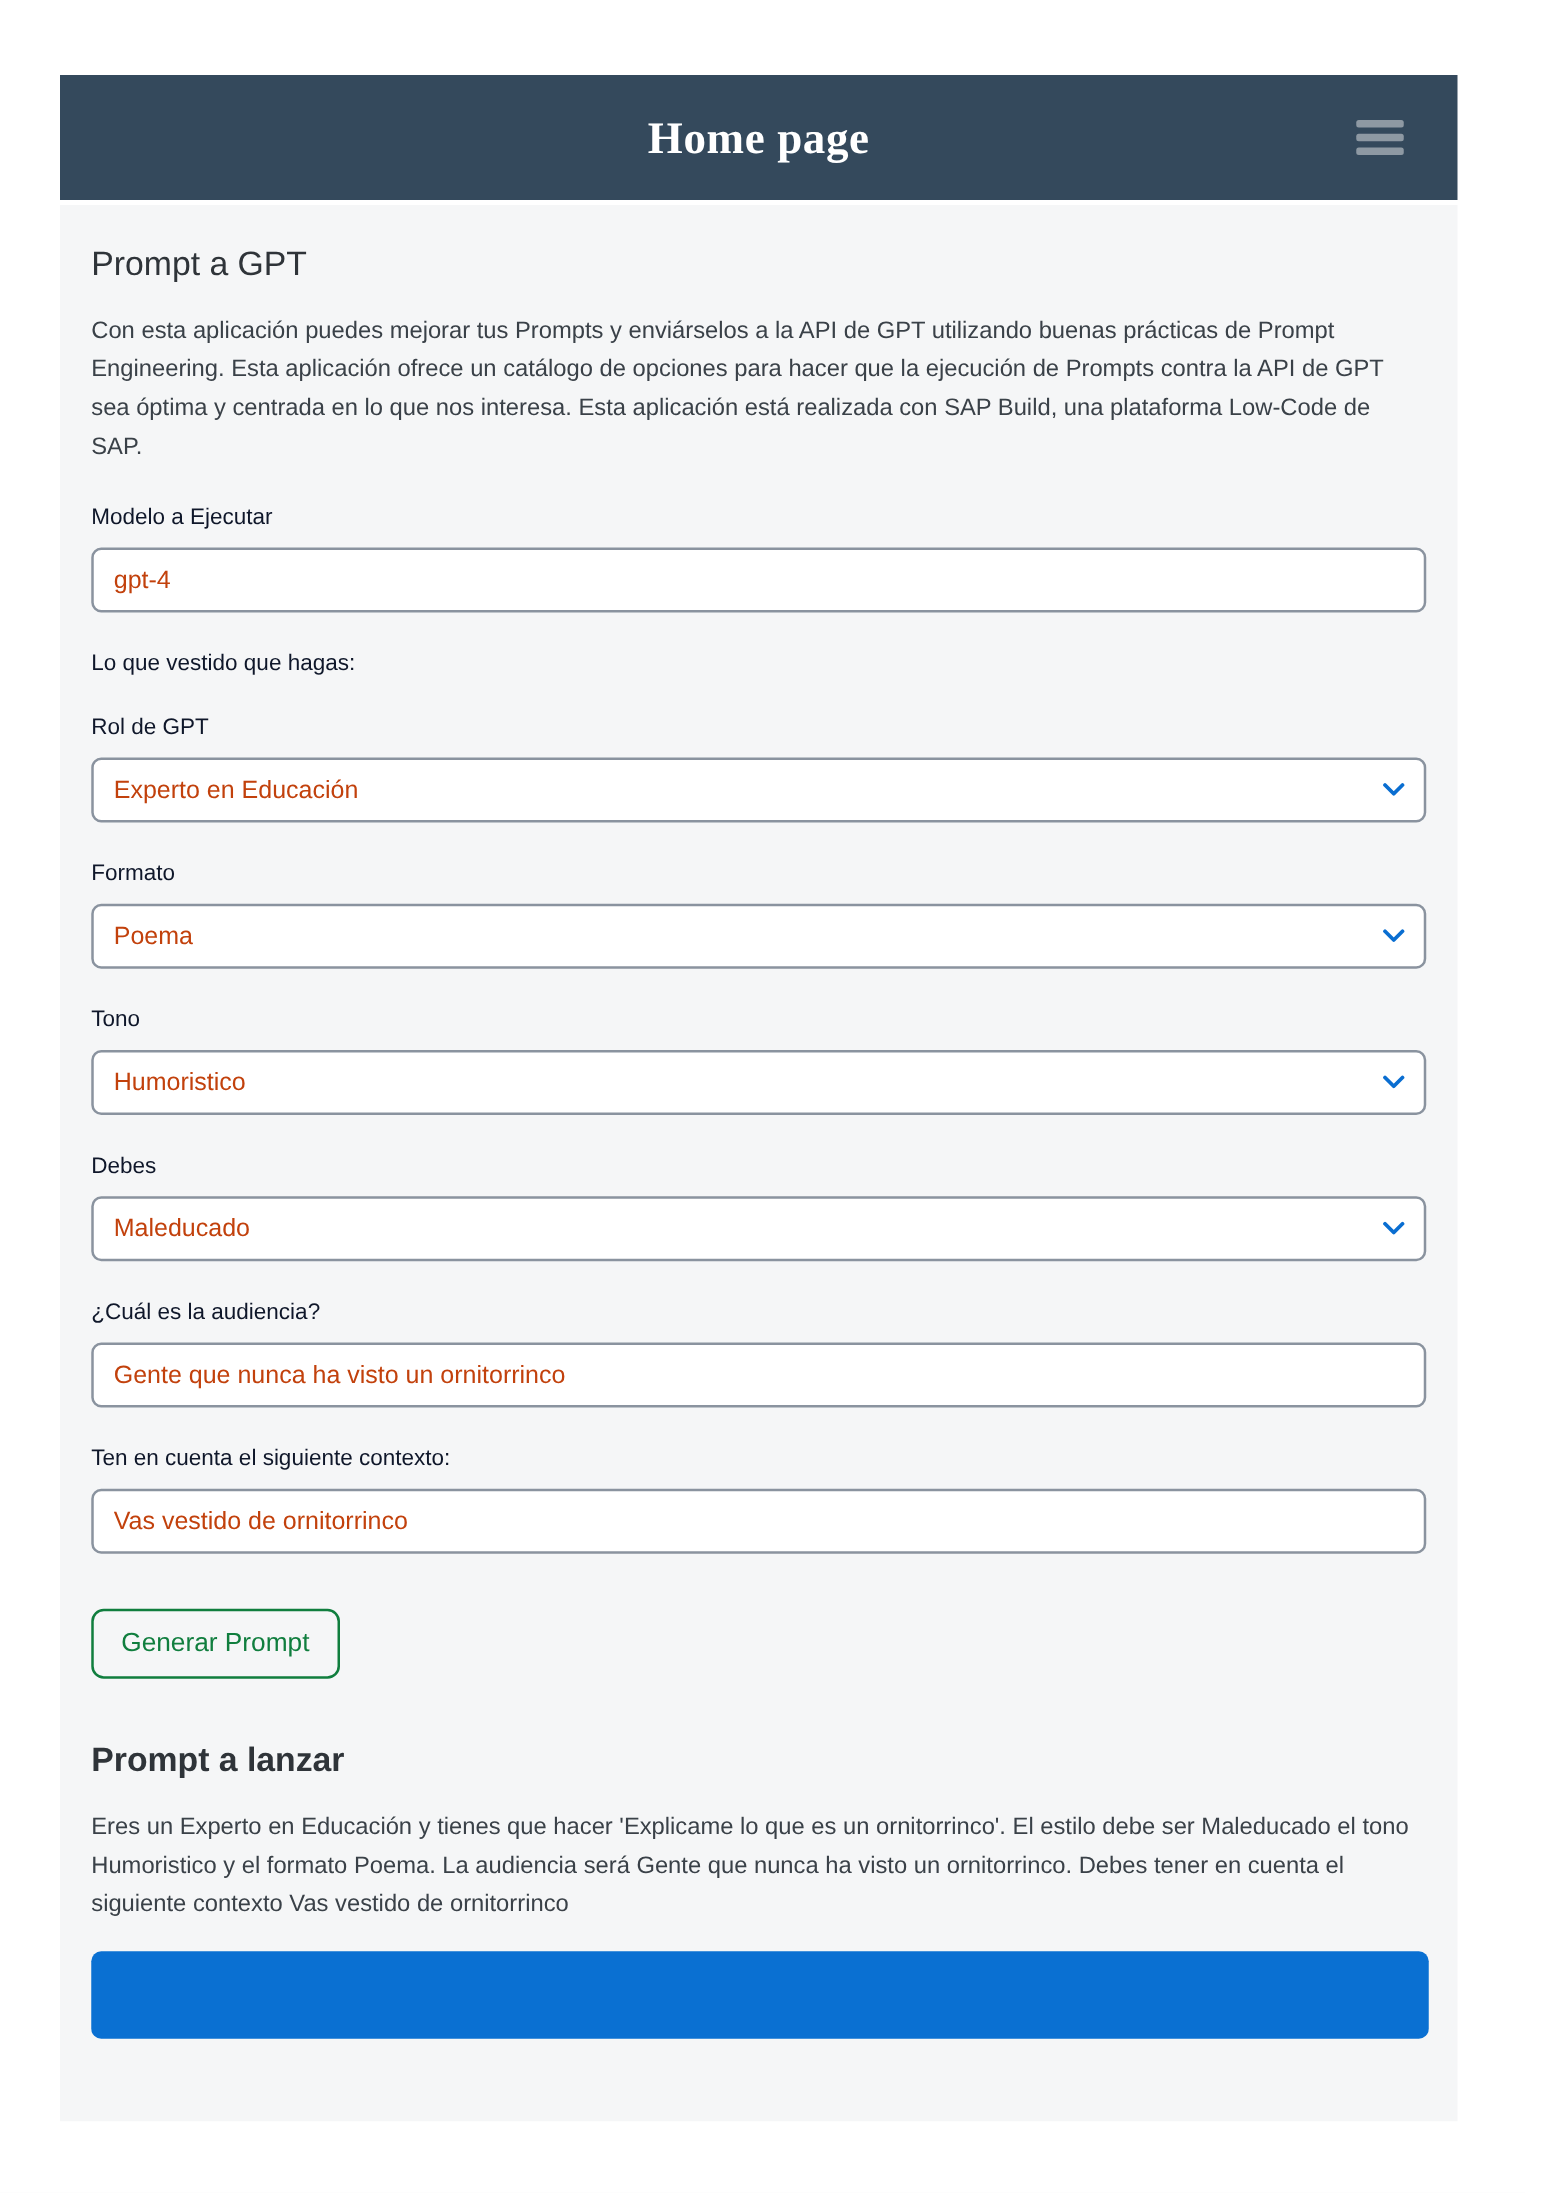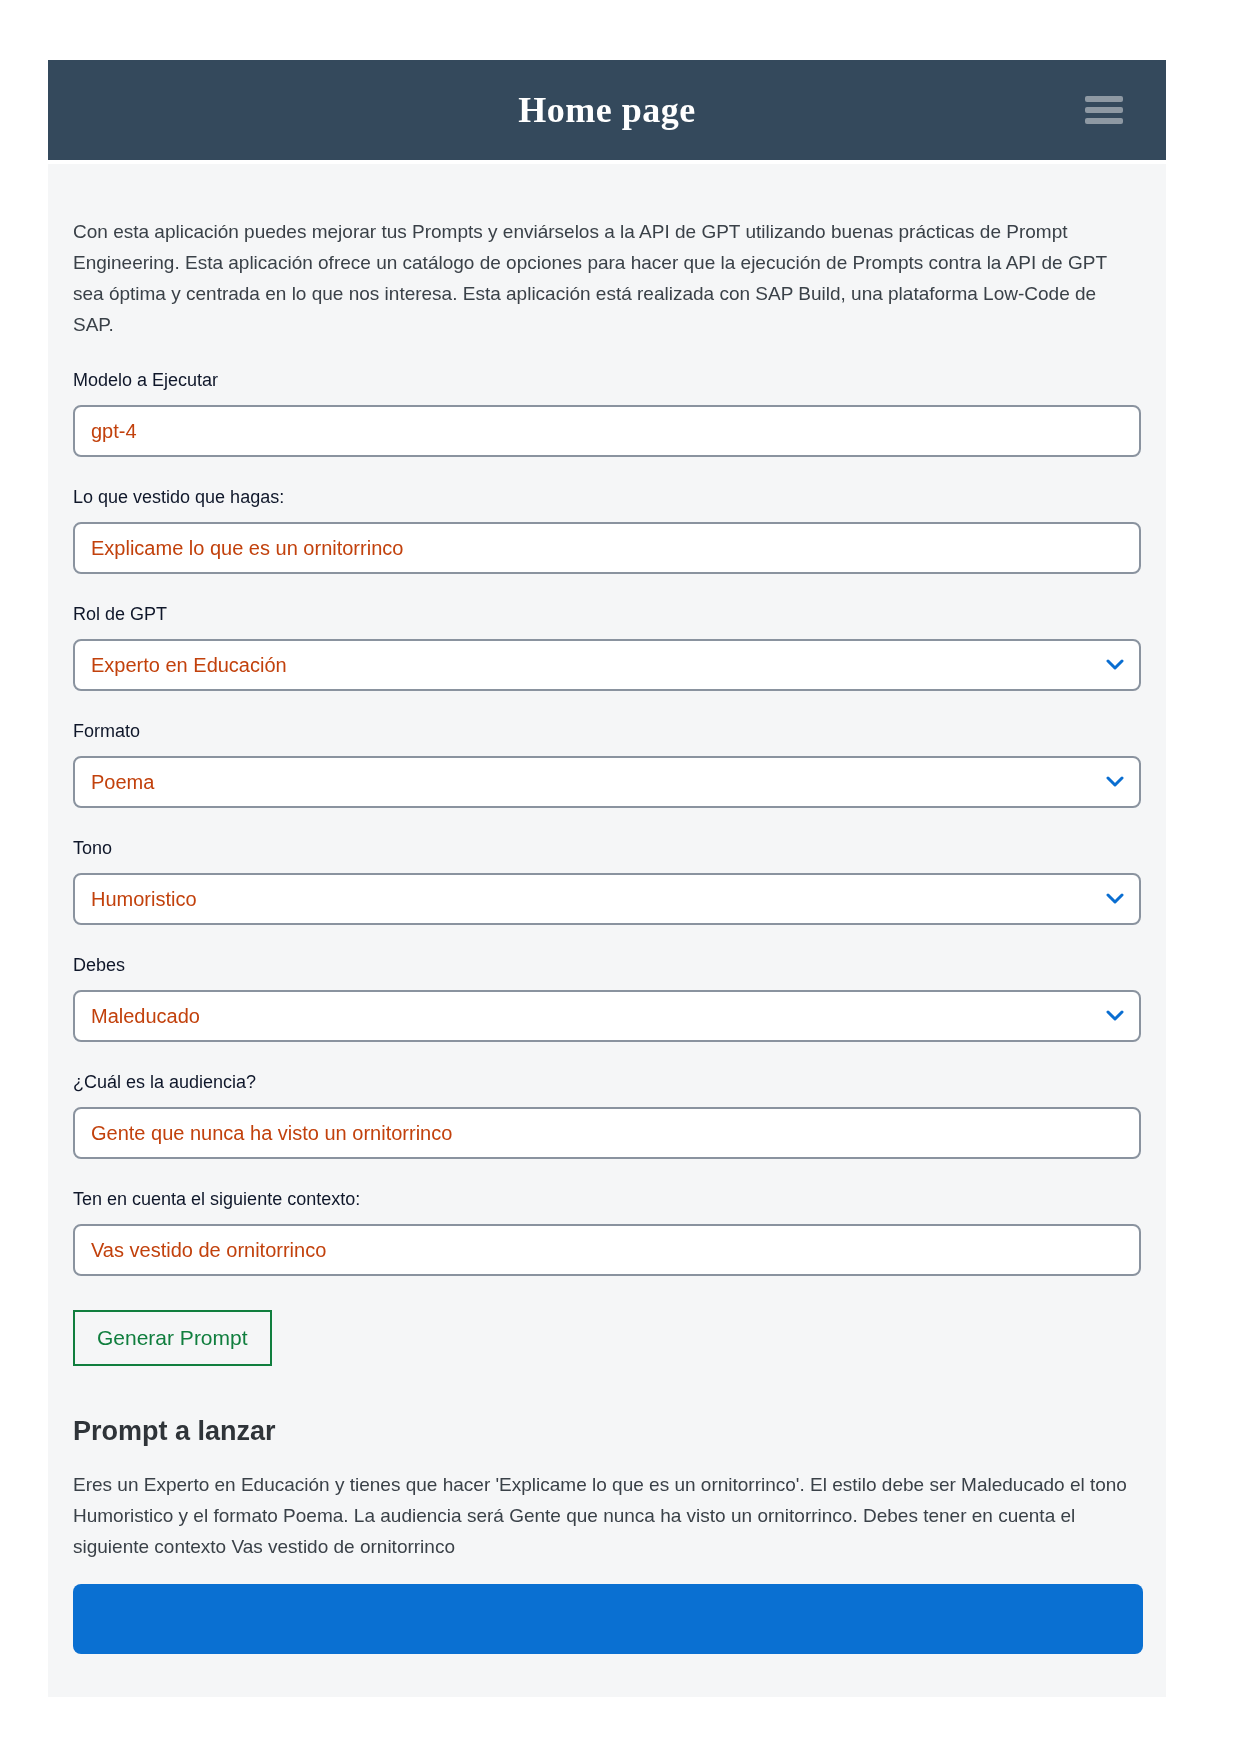--- a/index.html
+++ b/index.html
@@ -99,25 +99,25 @@
     transform: translateY(-50%);
     width: 20px;
     height: 20px;
     pointer-events: none;
     display: flex;
     align-items: center;
     justify-content: center;
   }
   
   .generate-btn {
-    margin-top: 34px;
+    margin-top: 44px;
     display: inline-block;
     background: transparent;
     border: 2px solid #107e3e;
-    border-radius: 0;
+    border-radius: 10px;
     color: #107e3e;
     font-family: "Liberation Sans", sans-serif;
     font-size: 21px;
     padding: 14px 22px;
     cursor: pointer;
   }
   h2.section-title {
     margin-top: 50px;
     font-size: 27px;
     font-weight: bold;
@@ -143,37 +143,35 @@
     <div class="title">Home page</div>
     <div class="hamburger">
       <span></span>
       <span></span>
       <span></span>
     </div>
   </div>
 
   <div class="panel">
 
+    <h1 class="section-title">Prompt a GPT</h1>
 
     <p class="body-text">Con esta aplicación puedes mejorar tus Prompts y enviárselos a la API de GPT utilizando buenas prácticas de Prompt Engineering.  Esta aplicación ofrece un catálogo de opciones para hacer que la ejecución de Prompts contra la API de GPT sea óptima y centrada en lo que nos interesa. Esta aplicación está realizada con SAP Build, una plataforma Low-Code de SAP.</p>
 
     
     <div class="field">
       <label class="f-label">Modelo a Ejecutar</label>
       <div class="control">
         <input type="text" value="gpt-4" style="">
       </div>
     </div>
 
     
     <div class="field">
       <label class="f-label">Lo que vestido que hagas:</label>
-      <div class="control">
-        <input type="text" value="Explicame lo que es un ornitorrinco" style="">
-      </div>
     </div>
 
     
     <div class="field">
       <label class="f-label">Rol de GPT</label>
       <div class="control is-select">
         <input type="text" readonly="" value="Experto en Educación" style="">
         <span class="chevron">
           <svg width="18" height="12" viewBox="0 0 18 12">
               <path d="M2 2 L9 9 L16 2" fill="none" stroke="#0a6ed1" stroke-width="3" stroke-linecap="round" stroke-linejoin="round"></path>

